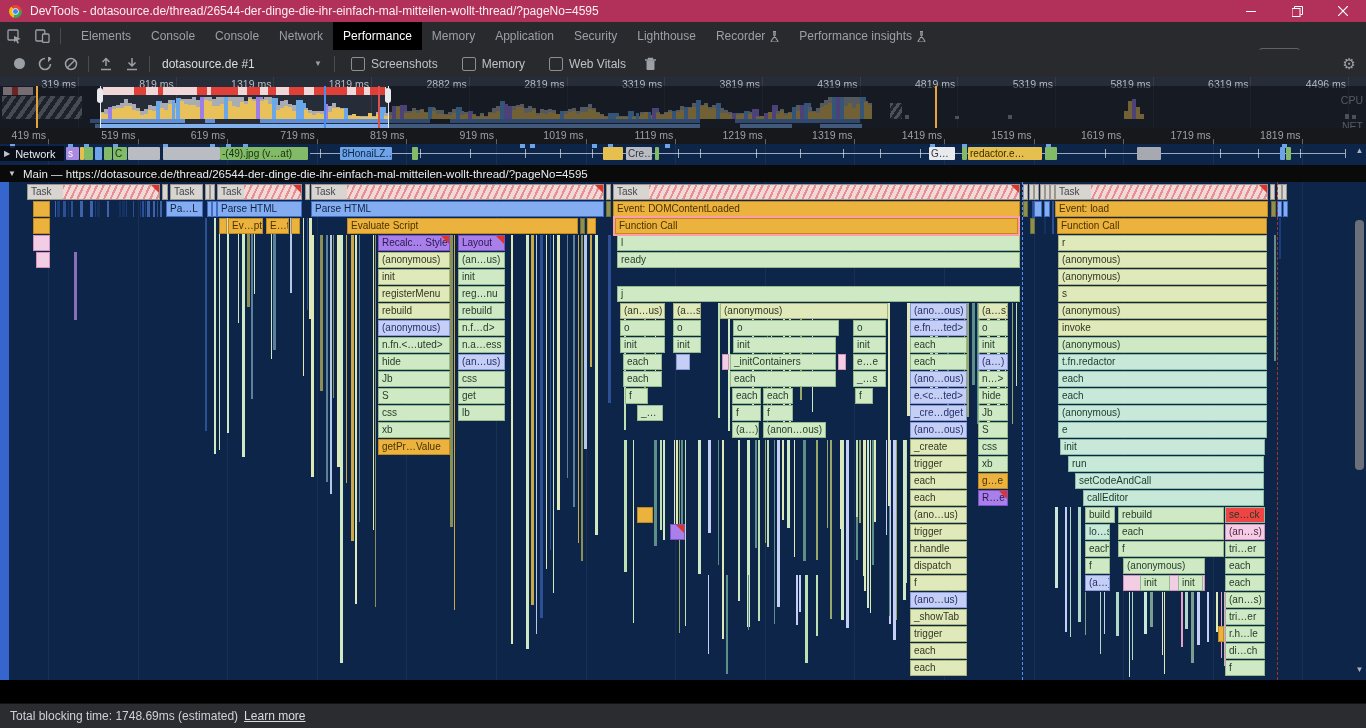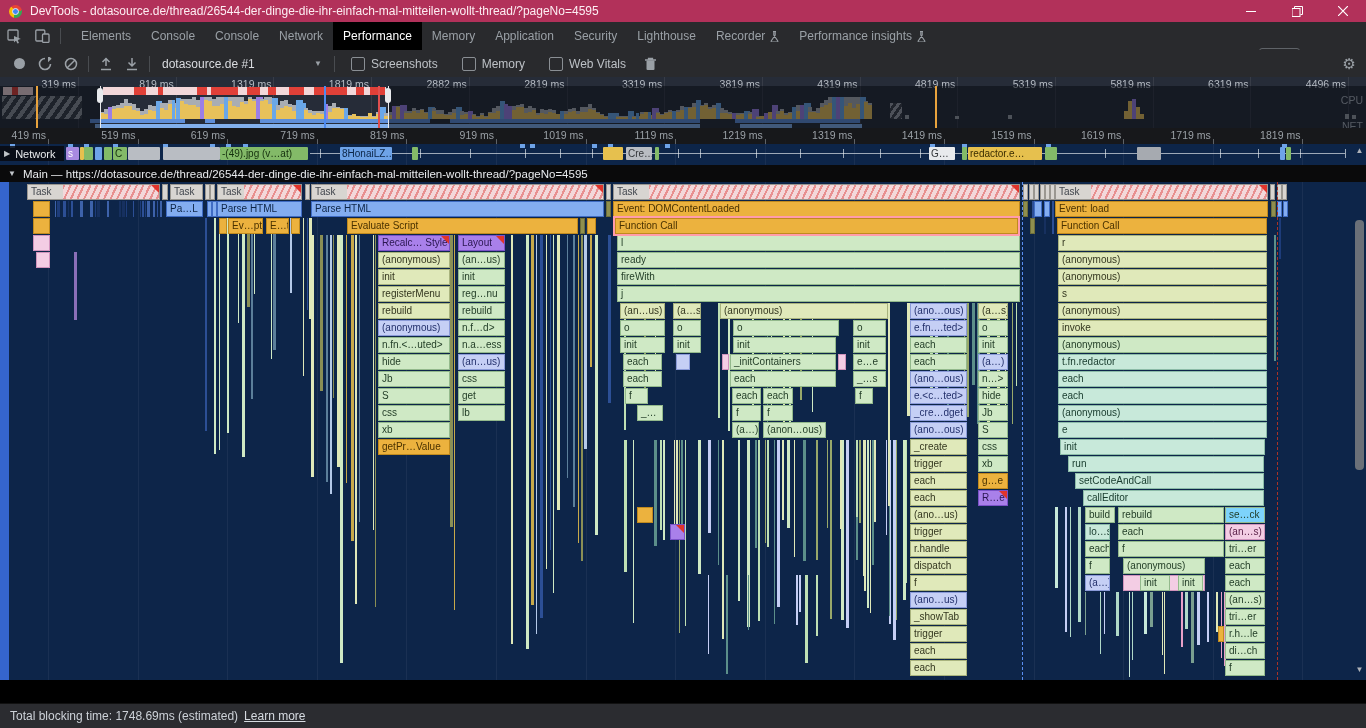--- a/index.html
+++ b/index.html
@@ -855,21 +855,20 @@
       <div class="frame" style="left: 458px; top: 91px; width: 47px; background: rgb(169, 128, 234); color: rgb(42, 22, 80); border-color: rgb(123, 82, 200);">Layout<div class="corner"></div></div>
       <div class="frame" style="left: 617px; top: 91px; width: 403px; background: rgb(207, 233, 197); color: rgb(31, 58, 36); border-color: rgb(147, 185, 140);">l</div>
       <div class="frame" style="left: 1058px; top: 91px; width: 209px; background: rgb(224, 233, 186); color: rgb(51, 54, 31); border-color: rgb(169, 179, 126);">r</div>
       <div class="frame" style="left: 36px; top: 108px; width: 14px; background: rgb(243, 205, 228); color: rgb(90, 33, 72); border-color: rgb(208, 147, 188);"></div>
       <div class="frame" style="left: 378px; top: 108px; width: 72px; background: rgb(224, 233, 186); color: rgb(51, 54, 31); border-color: rgb(169, 179, 126);">(anonymous)</div>
       <div class="frame" style="left: 458px; top: 108px; width: 47px; background: rgb(207, 233, 197); color: rgb(31, 58, 36); border-color: rgb(147, 185, 140);">(an…us)</div>
       <div class="frame" style="left: 617px; top: 108px; width: 403px; background: rgb(207, 233, 197); color: rgb(31, 58, 36); border-color: rgb(147, 185, 140);">ready</div>
       <div class="frame" style="left: 1058px; top: 108px; width: 209px; background: rgb(224, 233, 186); color: rgb(51, 54, 31); border-color: rgb(169, 179, 126);">(anonymous)</div>
       <div class="frame" style="left: 378px; top: 125px; width: 72px; background: rgb(224, 233, 186); color: rgb(51, 54, 31); border-color: rgb(169, 179, 126);">init</div>
       <div class="frame" style="left: 458px; top: 125px; width: 47px; background: rgb(207, 233, 197); color: rgb(31, 58, 36); border-color: rgb(147, 185, 140);">init</div>
-      <div class="frame" style="left: 617px; top: 125px; width: 403px; background: rgb(207, 233, 197); color: rgb(31, 58, 36); border-color: rgb(147, 185, 140);">fireWith</div>
       <div class="frame" style="left: 1058px; top: 125px; width: 209px; background: rgb(224, 233, 186); color: rgb(51, 54, 31); border-color: rgb(169, 179, 126);">(anonymous)</div>
       <div class="frame" style="left: 378px; top: 142px; width: 72px; background: rgb(224, 233, 186); color: rgb(51, 54, 31); border-color: rgb(169, 179, 126);">registerMenu</div>
       <div class="frame" style="left: 458px; top: 142px; width: 47px; background: rgb(207, 233, 197); color: rgb(31, 58, 36); border-color: rgb(147, 185, 140);">reg…nu</div>
       <div class="frame" style="left: 617px; top: 142px; width: 403px; background: rgb(207, 233, 197); color: rgb(31, 58, 36); border-color: rgb(147, 185, 140);">j</div>
       <div class="frame" style="left: 1058px; top: 142px; width: 209px; background: rgb(224, 233, 186); color: rgb(51, 54, 31); border-color: rgb(169, 179, 126);">s</div>
       <div class="frame" style="left: 378px; top: 159px; width: 72px; background: rgb(224, 233, 186); color: rgb(51, 54, 31); border-color: rgb(169, 179, 126);">rebuild</div>
       <div class="frame" style="left: 458px; top: 159px; width: 47px; background: rgb(207, 233, 197); color: rgb(31, 58, 36); border-color: rgb(147, 185, 140);">rebuild</div>
       <div class="frame" style="left: 620px; top: 159px; width: 45px; background: rgb(224, 233, 186); color: rgb(51, 54, 31); border-color: rgb(169, 179, 126);">(an…us)</div>
       <div class="frame" style="left: 673px; top: 159px; width: 28px; background: rgb(224, 233, 186); color: rgb(51, 54, 31); border-color: rgb(169, 179, 126);">(a…s)</div>
       <div class="frame" style="left: 720px; top: 159px; width: 168px; background: rgb(224, 233, 186); color: rgb(51, 54, 31); border-color: rgb(169, 179, 126);">(anonymous)</div>
@@ -946,21 +945,21 @@
       <div class="frame" style="left: 910px; top: 329px; width: 57px; background: rgb(224, 233, 186); color: rgb(51, 54, 31); border-color: rgb(169, 179, 126);">each</div>
       <div class="frame" style="left: 978px; top: 329px; width: 30px; background: rgb(236, 178, 62); color: rgb(74, 50, 0); border-color: rgb(192, 138, 30);">g…e</div>
       <div class="frame" style="left: 1075px; top: 329px; width: 189px; background: rgb(200, 233, 218); color: rgb(23, 58, 44); border-color: rgb(140, 188, 168);">setCodeAndCall</div>
       <div class="frame" style="left: 910px; top: 346px; width: 57px; background: rgb(224, 233, 186); color: rgb(51, 54, 31); border-color: rgb(169, 179, 126);">each</div>
       <div class="frame" style="left: 978px; top: 346px; width: 30px; background: rgb(169, 128, 234); color: rgb(42, 22, 80); border-color: rgb(123, 82, 200);">R…e<div class="corner"></div></div>
       <div class="frame" style="left: 1083px; top: 346px; width: 181px; background: rgb(200, 233, 218); color: rgb(23, 58, 44); border-color: rgb(140, 188, 168);">callEditor</div>
       <div class="frame" style="left: 637px; top: 363px; width: 16px; background: rgb(236, 178, 62); color: rgb(74, 50, 0); border-color: rgb(192, 138, 30);"></div>
       <div class="frame" style="left: 910px; top: 363px; width: 57px; background: rgb(224, 233, 186); color: rgb(51, 54, 31); border-color: rgb(169, 179, 126);">(ano…us)</div>
       <div class="frame" style="left: 1085px; top: 363px; width: 30px; background: rgb(207, 233, 197); color: rgb(31, 58, 36); border-color: rgb(147, 185, 140);">build</div>
       <div class="frame" style="left: 1118px; top: 363px; width: 106px; background: rgb(207, 233, 197); color: rgb(31, 58, 36); border-color: rgb(147, 185, 140);">rebuild</div>
-      <div class="frame" style="left: 1225px; top: 363px; width: 40px; background: #7dd3fc; color: rgb(31, 58, 36); border-color: rgb(147, 185, 140);">se…ck</div>
+      <div class="frame" style="left: 1225px; top: 363px; width: 40px; background: #ef4444; color: rgb(31, 58, 36); border-color: rgb(147, 185, 140);">se…ck</div>
       <div class="frame" style="left: 670px; top: 380px; width: 15px; background: rgb(169, 128, 234); color: rgb(42, 22, 80); border-color: rgb(123, 82, 200);">
         <div class="corner"></div>
       </div>
       <div class="frame" style="left: 910px; top: 380px; width: 57px; background: rgb(224, 233, 186); color: rgb(51, 54, 31); border-color: rgb(169, 179, 126);">trigger</div>
       <div class="frame" style="left: 1085px; top: 380px; width: 25px; background: rgb(200, 233, 218); color: rgb(23, 58, 44); border-color: rgb(140, 188, 168);">lo…s</div>
       <div class="frame" style="left: 1118px; top: 380px; width: 106px; background: rgb(207, 233, 197); color: rgb(31, 58, 36); border-color: rgb(147, 185, 140);">each</div>
       <div class="frame" style="left: 1225px; top: 380px; width: 40px; background: rgb(243, 205, 228); color: rgb(90, 33, 72); border-color: rgb(208, 147, 188);">(an…s)</div>
       <div class="frame" style="left: 910px; top: 397px; width: 57px; background: rgb(224, 233, 186); color: rgb(51, 54, 31); border-color: rgb(169, 179, 126);">r.handle</div>
       <div class="frame" style="left: 1085px; top: 397px; width: 25px; background: rgb(207, 233, 197); color: rgb(31, 58, 36); border-color: rgb(147, 185, 140);">each</div>
       <div class="frame" style="left: 1118px; top: 397px; width: 106px; background: rgb(207, 233, 197); color: rgb(31, 58, 36); border-color: rgb(147, 185, 140);">f</div>

